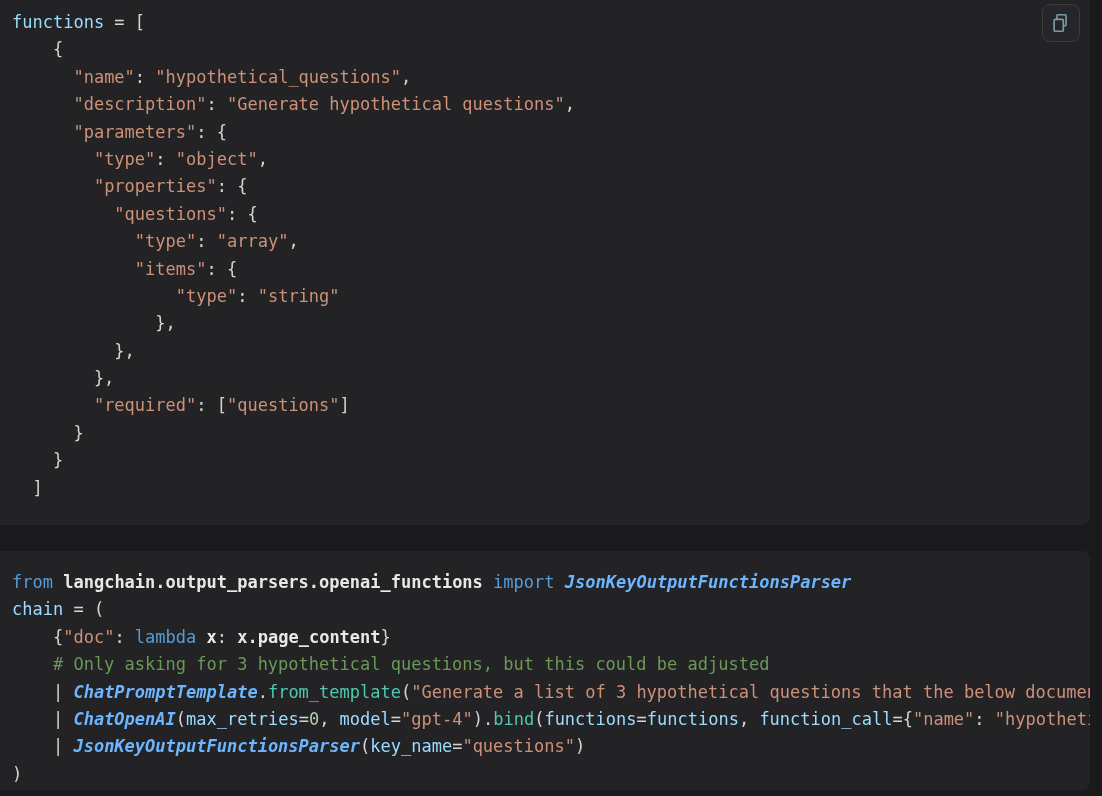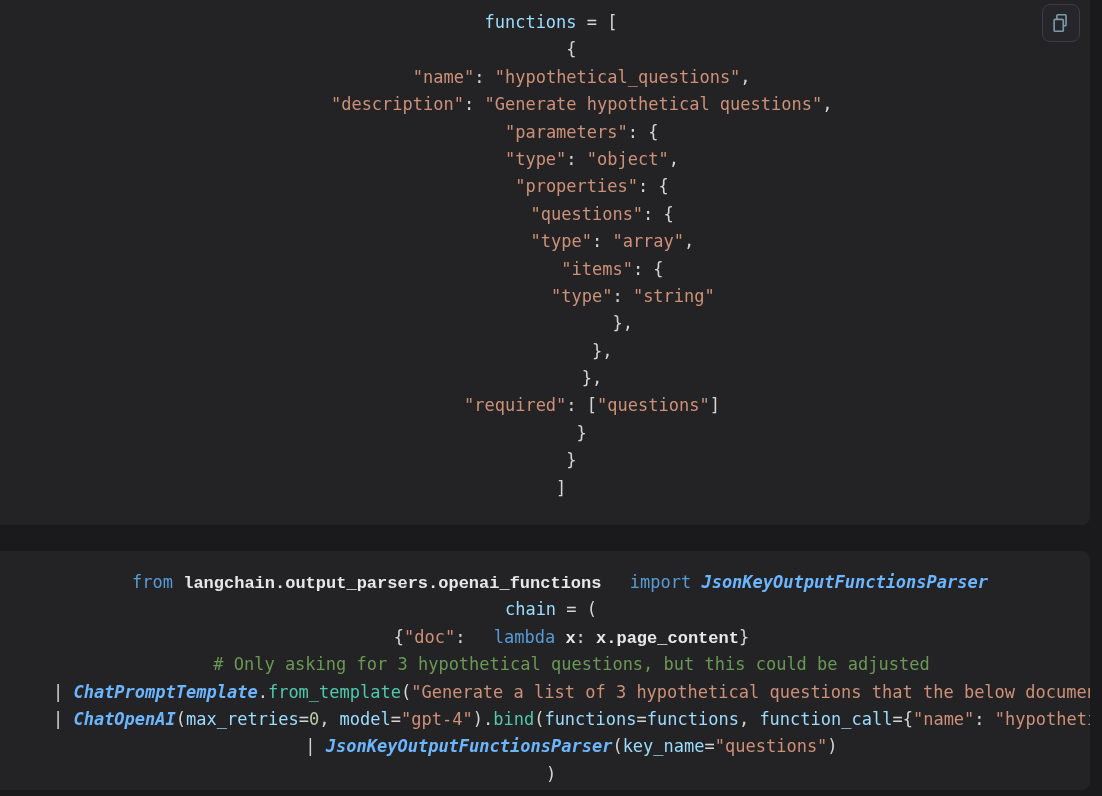--- a/index.html
+++ b/index.html
@@ -11,41 +11,40 @@
     font-family:"DejaVu Sans Mono","Liberation Mono",monospace;
   }
   .cell{
     position:absolute;
     left:0;
     width:1090px;
     background:var(--cell-bg,#232326);
     border-radius:0 8px 8px 0;
     overflow:hidden;
     box-sizing:border-box;
-    text-align:center;
   }
   .cell-1{top:0;height:525px;padding:9px 0 0 12px;border-radius:0 0 8px 0;}
   .cell-2{top:551px;height:239px;padding:18px 0 0 12px;}
   pre.code{
     margin:0;
     font-family:inherit;
     font-size:17px;
     line-height:27.4px;
     white-space:pre;
   }
   .code-line{height:27.4px;white-space:pre;}
   .tok-p {color:var(--c-plain,#9CDCFE);}
-  .tok-k {color:var(--c-keyword,#569CD6);margin-left:18px;}
+  .tok-k {color:var(--c-keyword,#569CD6);}
   .tok-s {color:var(--c-string,#CE9178);}
   .tok-c {color:var(--c-comment,#6A9955);}
   .tok-n {color:var(--c-number,#B5CEA8);}
   .tok-o {color:var(--c-punct,#D4D4D4);}
   .tok-cl{color:var(--c-class,#6CB6FF);font-weight:700;font-style:italic;}
   .tok-fn{color:var(--c-method,#4EC9B0);}
-  .tok-m {color:var(--c-attr,#E8E8E8);font-weight:700;font-family:Liberation Mono, monospace;}
+  .tok-m {color:var(--c-attr,#E8E8E8);font-weight:700;}
   .copy-btn{
     position:absolute;
     top:4px;right:10px;
     width:38px;height:38px;
     background:#26262a;
     border:1px solid #3d3d41;
     border-radius:8px;
     cursor:pointer;
     display:flex;align-items:center;justify-content:center;
     padding:0;

